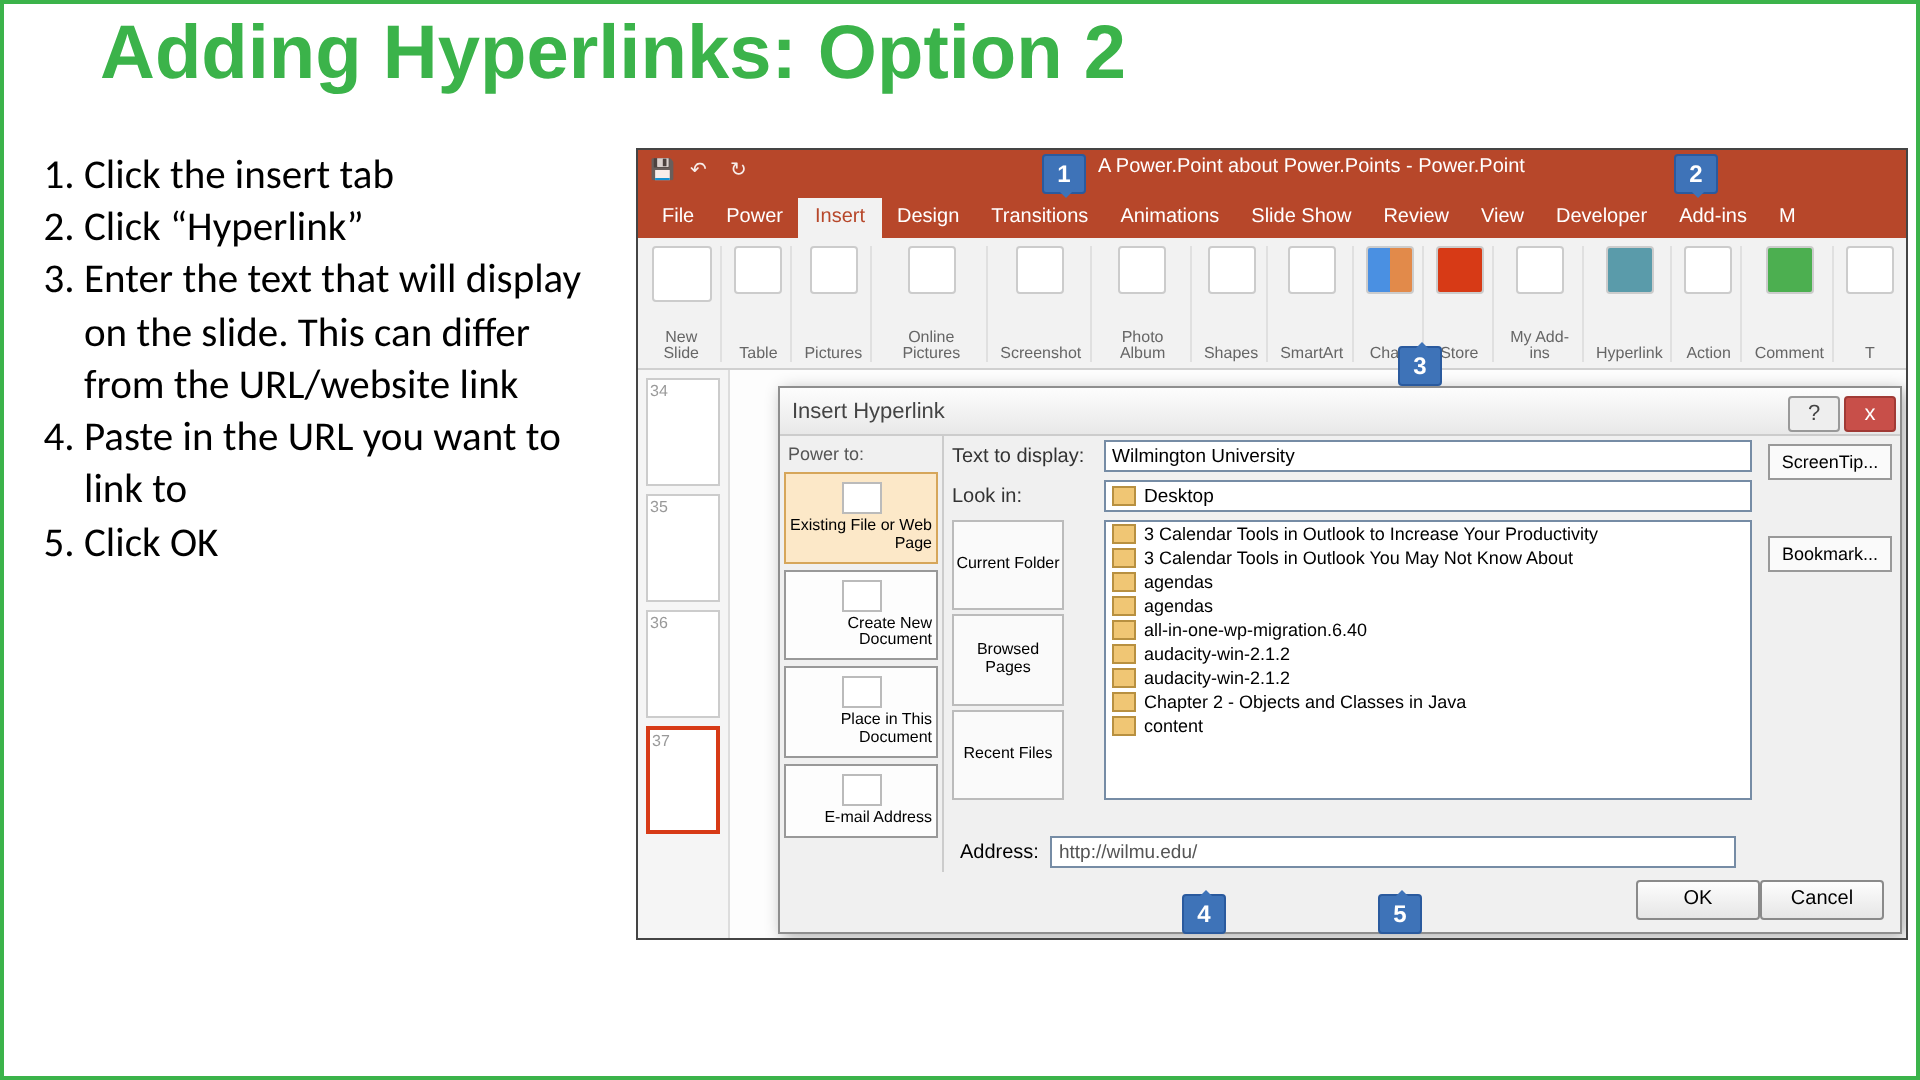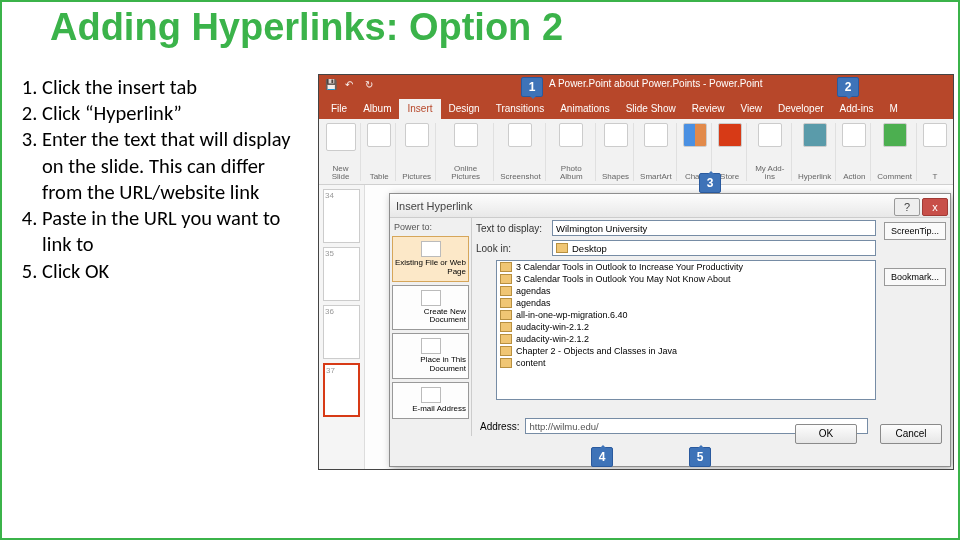--- a/index.html
+++ b/index.html
@@ -45,21 +45,21 @@
 .row label{font-size:10px;color:#333;width:72px}
 .row input{flex:1;height:16px;border:1px solid #768CA5;font-size:9.5px;padding:0 3px;background:#fff;font-family:inherit}
 .filepane{display:flex;height:140px}
 .fp-side{width:56px;display:flex;flex-direction:column;gap:2px}
 .fp-btn{flex:1;border:1px solid #bbb;background:#fafafa;font-size:8px;text-align:center;display:flex;align-items:center;justify-content:center;line-height:1.1}
 .fp-list{flex:1;border:1px solid #768CA5;background:#fff;margin-left:20px;overflow:hidden}
 .fitem{display:flex;align-items:center;font-size:9px;padding:1px 3px;gap:4px}
 .fic{width:12px;height:10px;background:#F0C674;border:1px solid #B89040}
 .rightcol{width:70px;padding:4px 4px 0;font-size:9px}
 .sbtn{border:1px solid #999;background:#fafafa;height:18px;font-size:9px;text-align:center;line-height:16px;margin-bottom:6px}
-.dlg-foot{position:absolute;bottom:22px;right:8px;display:flex;gap:23px}
+.dlg-foot{position:absolute;bottom:6px;right:8px;display:flex;gap:0}
 .dbtn{width:62px;height:20px;border:1px solid #8a8a8a;background:linear-gradient(#fdfdfd,#e6e6e6);font-size:10px;text-align:center;line-height:18px;border-radius:2px}
 .callout{position:absolute;width:22px;height:20px;background:#3E73B8;border:1px solid #2A5A9E;color:#fff;font-size:12px;font-weight:bold;text-align:center;line-height:18px;border-radius:2px;z-index:50}
 .callout.arrow-down::before{content:"";position:absolute;left:6px;bottom:-8px;border:5px solid transparent;border-top-color:#3E73B8}
 .callout.arrow-up::before{content:"";position:absolute;left:6px;top:-8px;border:5px solid transparent;border-bottom-color:#3E73B8}
 .lookin-sel{flex:1;height:16px;border:1px solid #768CA5;background:#fff;display:flex;align-items:center;padding:0 3px;font-size:9.5px;gap:4px}
 .addr-row{position:absolute;bottom:32px;left:90px;right:82px;display:flex;align-items:center;gap:6px;font-size:10px}
 .addr-row input{flex:1;height:16px;border:1px solid #768CA5;font-size:9.5px;padding:0 3px;color:#555;font-family:inherit}
 </style>
 </head>
 <body>
@@ -87,21 +87,21 @@
 
     <div class="pp-qat">
       <span class="qicon">💾</span>
       <span class="qicon">↶</span>
       <span class="qicon">↻</span>
       <span class="pp-title">A Power.Point about Power.Points - Power.Point</span>
     </div>
 
     <div class="pp-tabs">
       <div class="ptab">File</div>
-      <div class="ptab">Album</div>
+      <div class="ptab">Power</div>
       <div class="ptab active">Insert</div>
       <div class="ptab">Design</div>
       <div class="ptab">Transitions</div>
       <div class="ptab">Animations</div>
       <div class="ptab">Slide Show</div>
       <div class="ptab">Review</div>
       <div class="ptab">View</div>
       <div class="ptab">Developer</div>
       <div class="ptab">Add-ins</div>
       <div class="ptab">M</div>
@@ -202,20 +202,25 @@
             <input value="Wilmington University" style="">
           </div>
           <div class="row">
             <label>Look in:</label>
             <div class="lookin-sel">
               <span class="fic"></span>
               <span>Desktop</span>
             </div>
           </div>
           <div class="filepane">
+            <div class="fp-side">
+              <div class="fp-btn">Current Folder</div>
+              <div class="fp-btn">Browsed Pages</div>
+              <div class="fp-btn">Recent Files</div>
+            </div>
             <div class="fp-list">
               <div class="fitem">
                   <span class="fic"></span>
                   <span>3 Calendar Tools in Outlook to Increase Your Productivity</span>
                 </div>
               <div class="fitem">
                   <span class="fic"></span>
                   <span>3 Calendar Tools in Outlook You May Not Know About</span>
                 </div>
               <div class="fitem">

